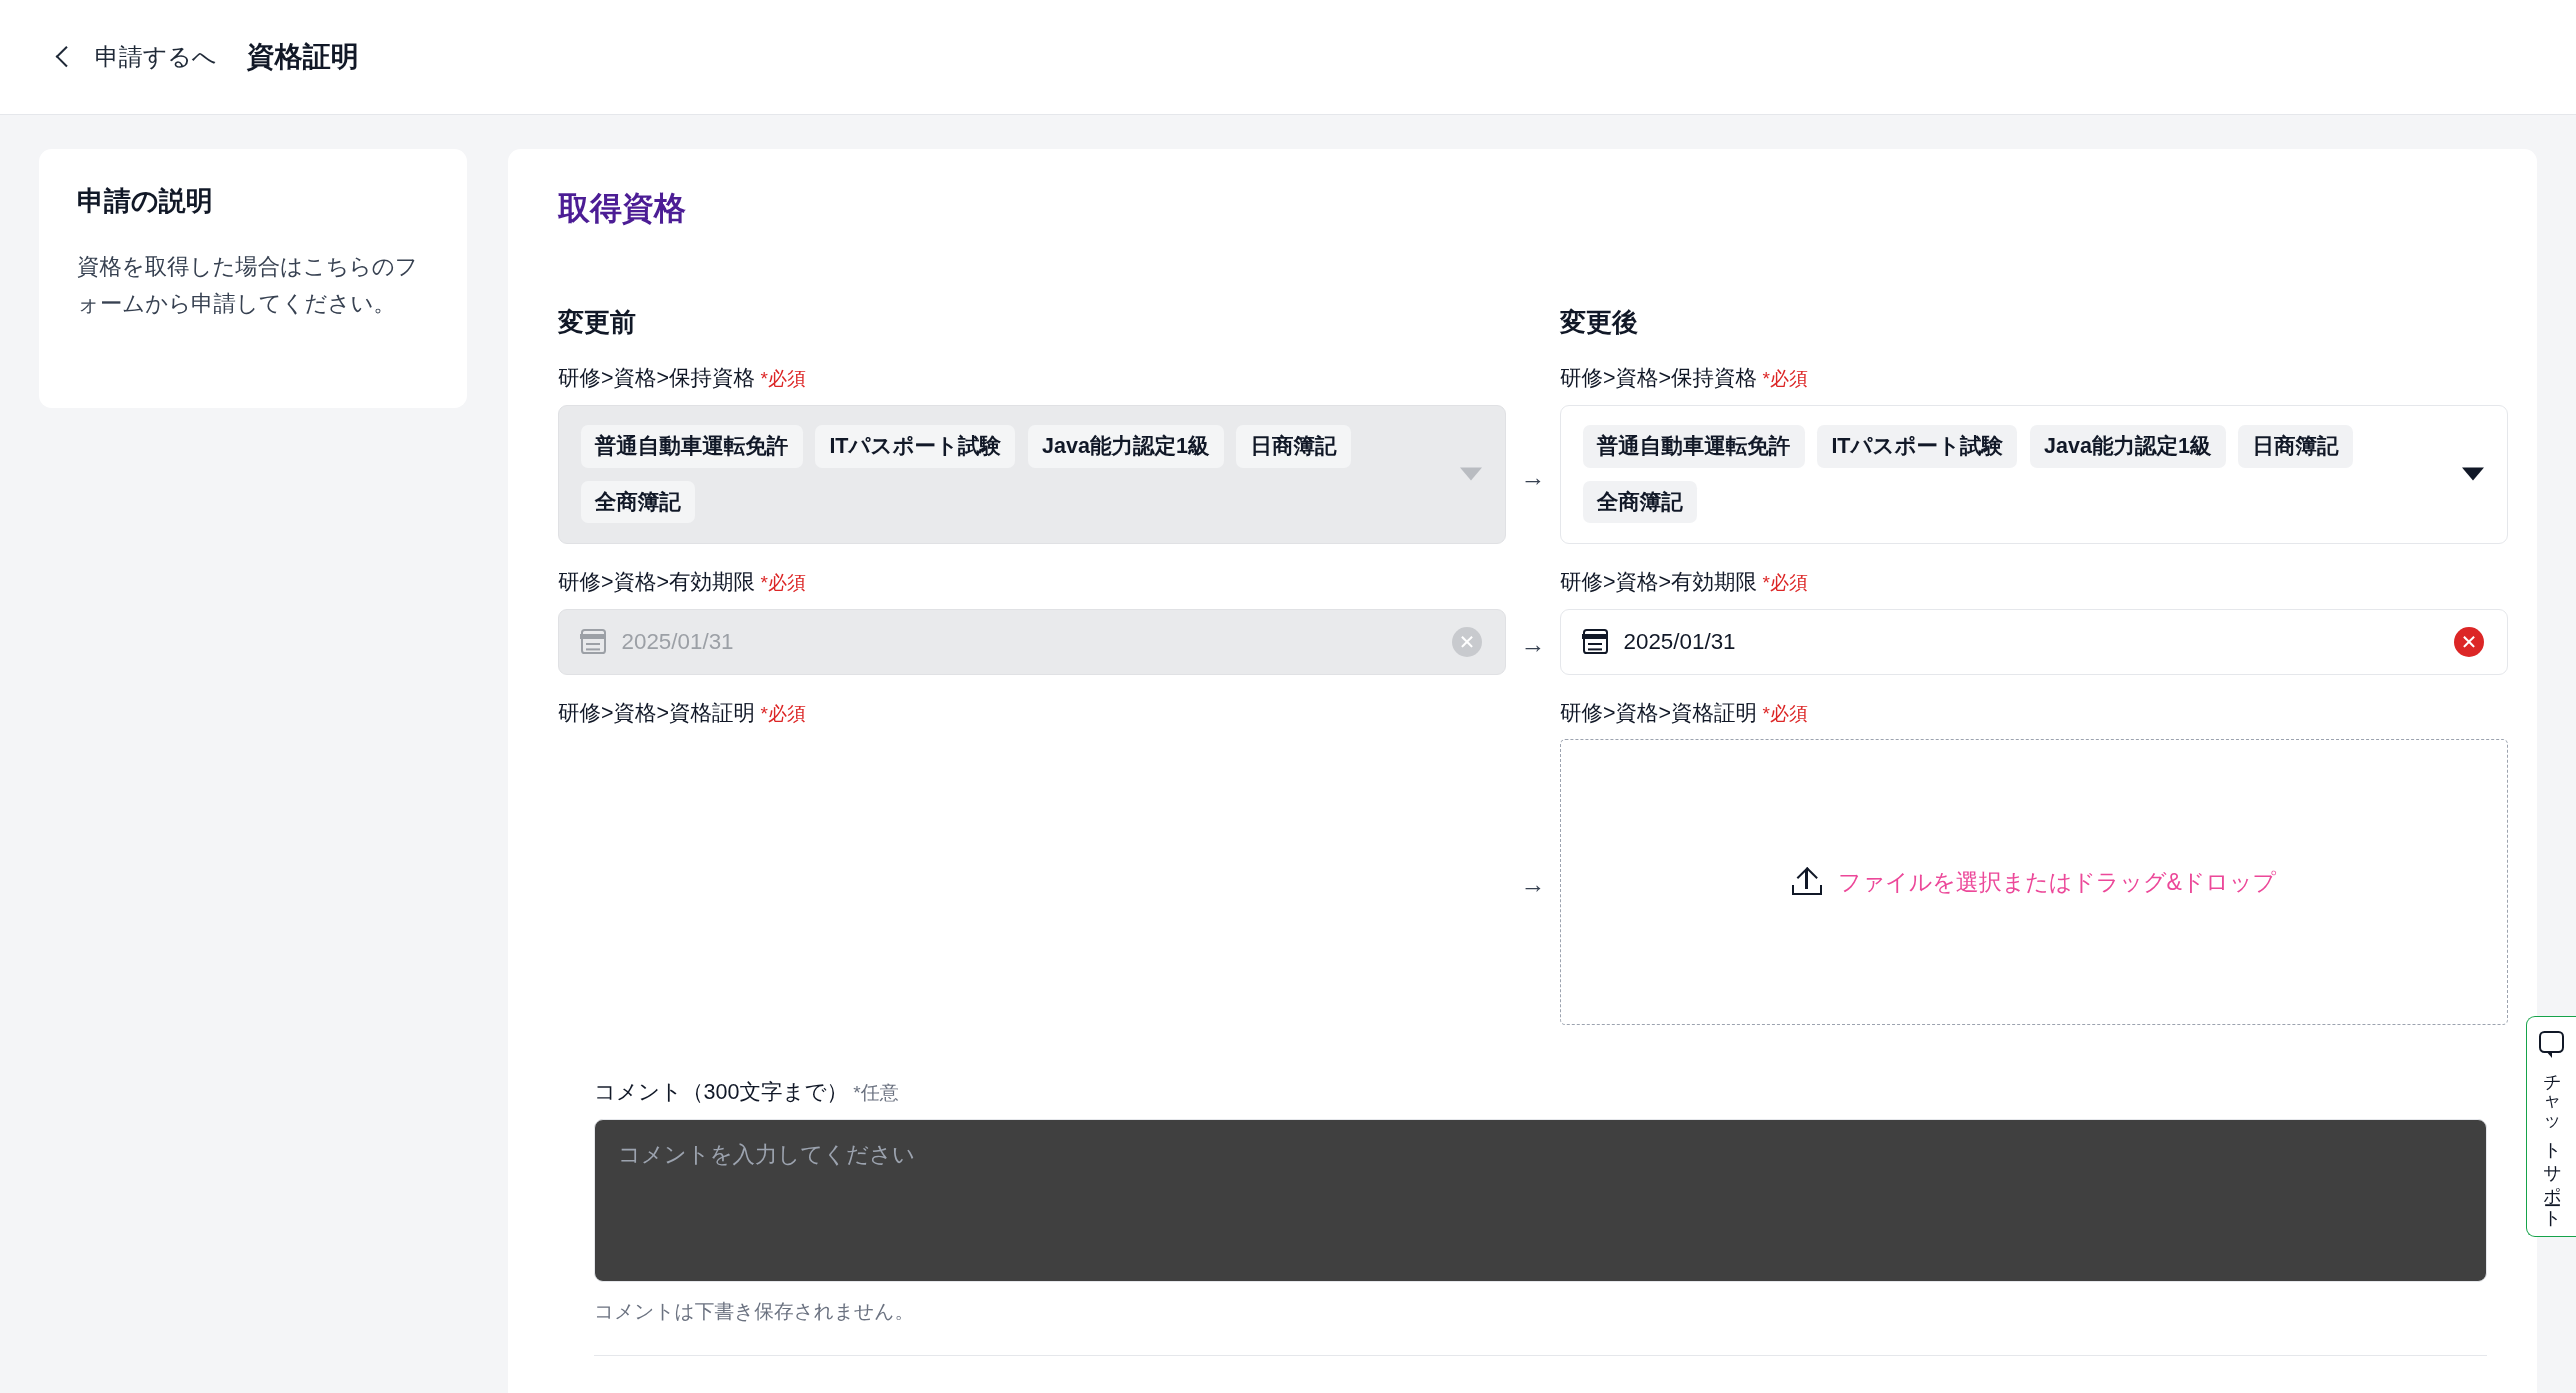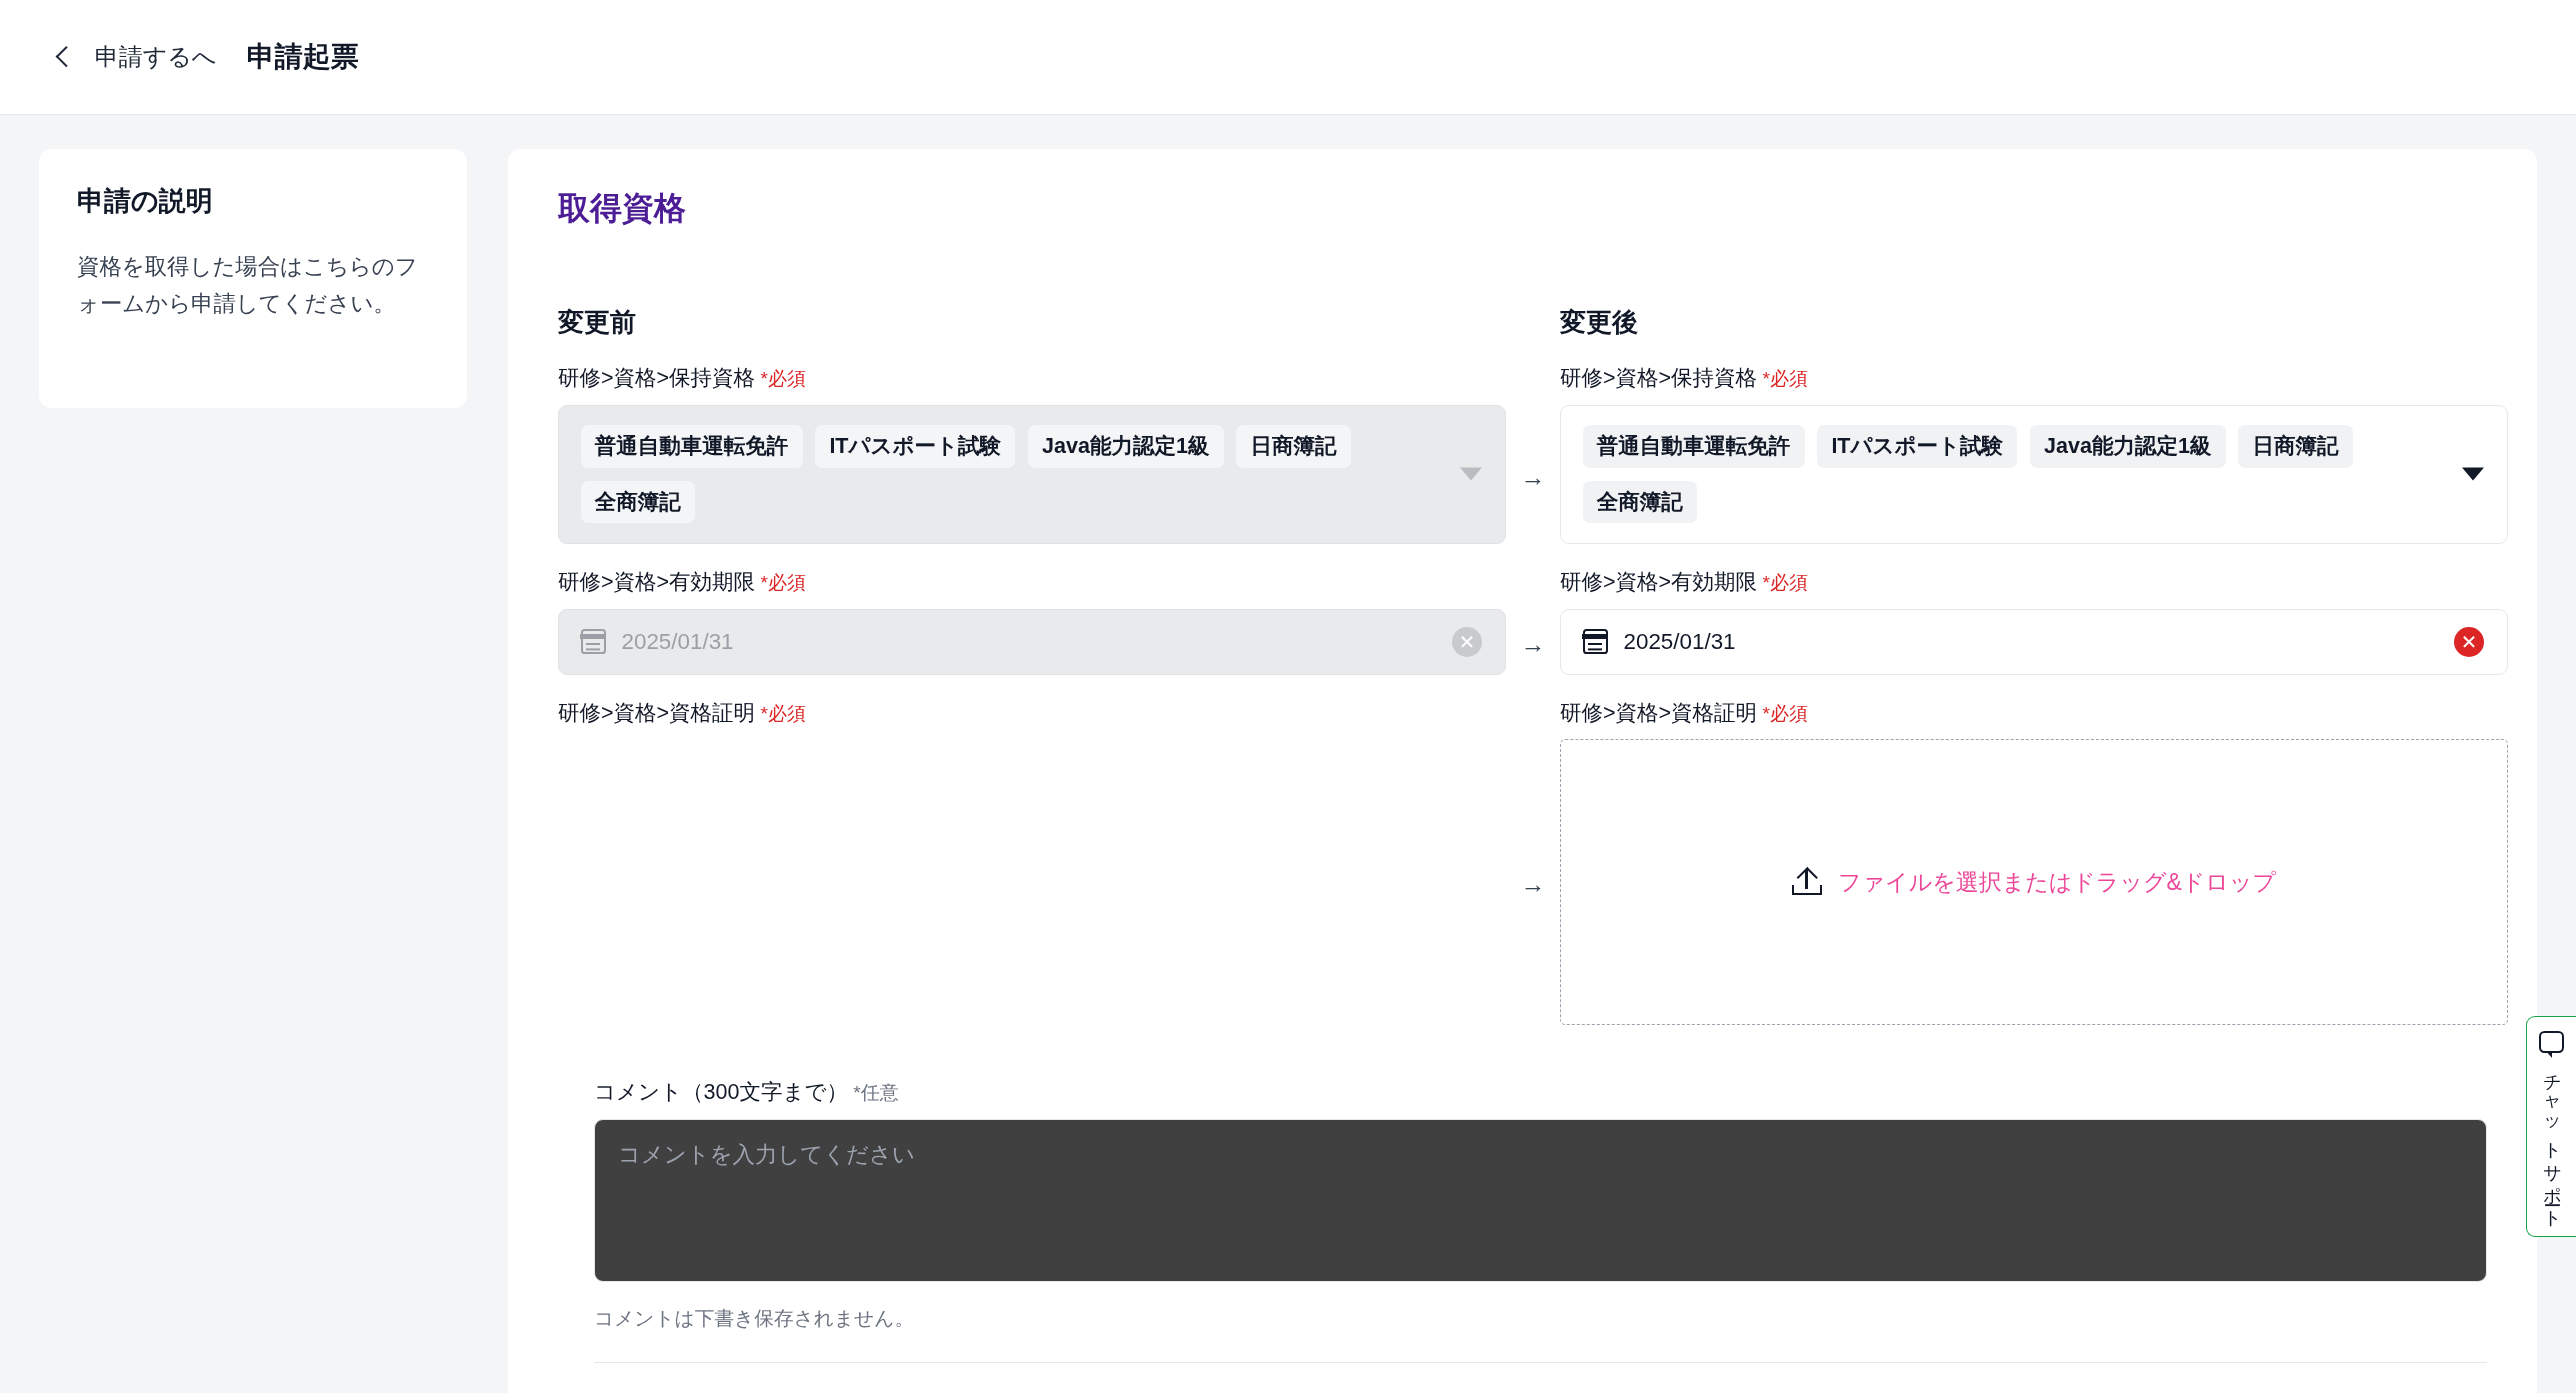--- a/index.html
+++ b/index.html
@@ -277,21 +277,21 @@
   .comment-block { margin-top: 52px; padding-left: 36px; }
   .comment-label { font-size: 21.5px; color: #111827; margin-bottom: 12.5px; }
   .comment-box {
     border: 0.9px solid #e5e7eb;
     border-radius: 9px;
     height: 163px;
     padding: 19.7px 23px;
     background: #404040;
   }
   .comment-placeholder { font-size: 22.4px; color: #9ca3af; }
-  .comment-note { font-size: 19.7px; color: #6b7280; margin-top: 23px; }
+  .comment-note { font-size: 19.7px; color: #6b7280; margin-top: 16px; }
   .bottom-divider {
     margin-top: 30px;
     border-top: 0.9px solid #e5e7eb;
   }
 
   
   .chat-tab {
     position: fixed;
     right: 0;
     top: 1016px;
@@ -328,21 +328,21 @@
     color: #111827;
     line-height: 1.1;
   }
 </style>
 </head>
 <body>
 
 <div class="topbar">
   <span class="back-chevron"></span>
   <span class="back-label">申請するへ</span>
-  <span class="page-title">申請起票</span>
+  <span class="page-title">資格証明</span>
 </div>
 
 <div class="body-wrap">
 
   <aside class="info-card">
     <h2>申請の説明</h2>
     <p>資格を取得した場合はこちらのフォームから申請してください。</p>
   </aside>
 
   <section class="form-card">

